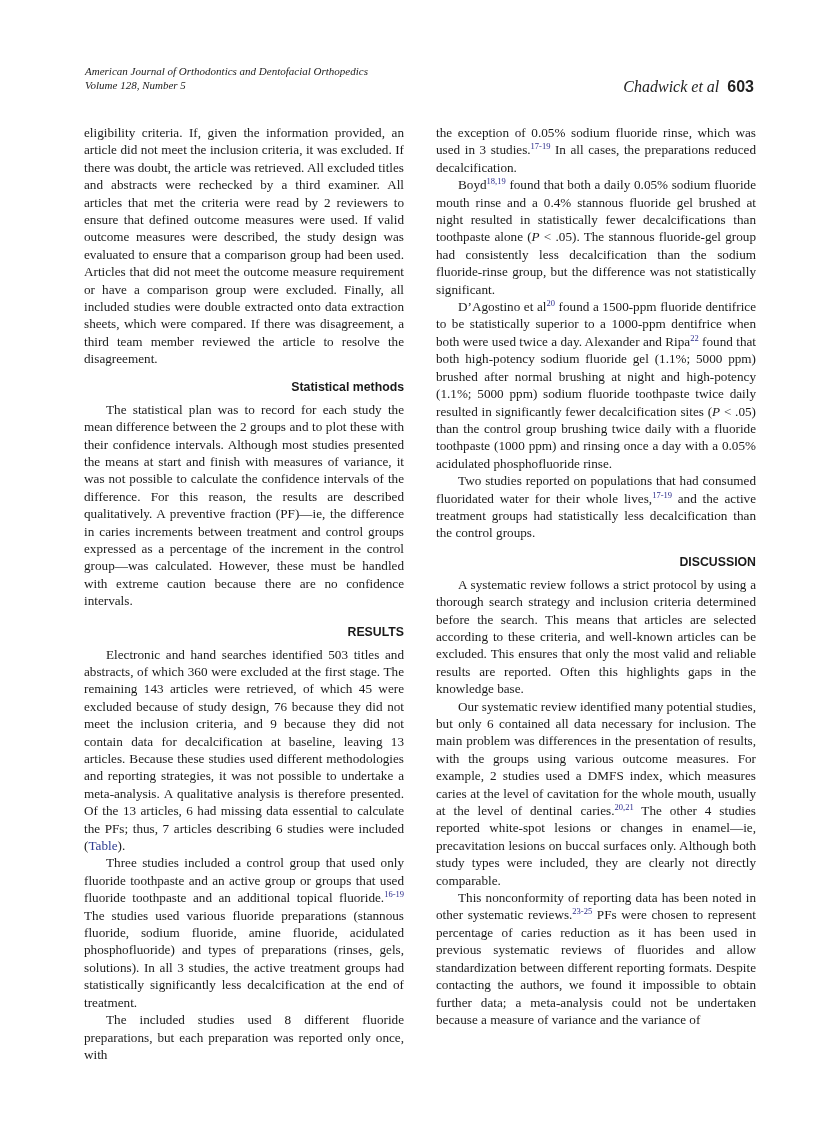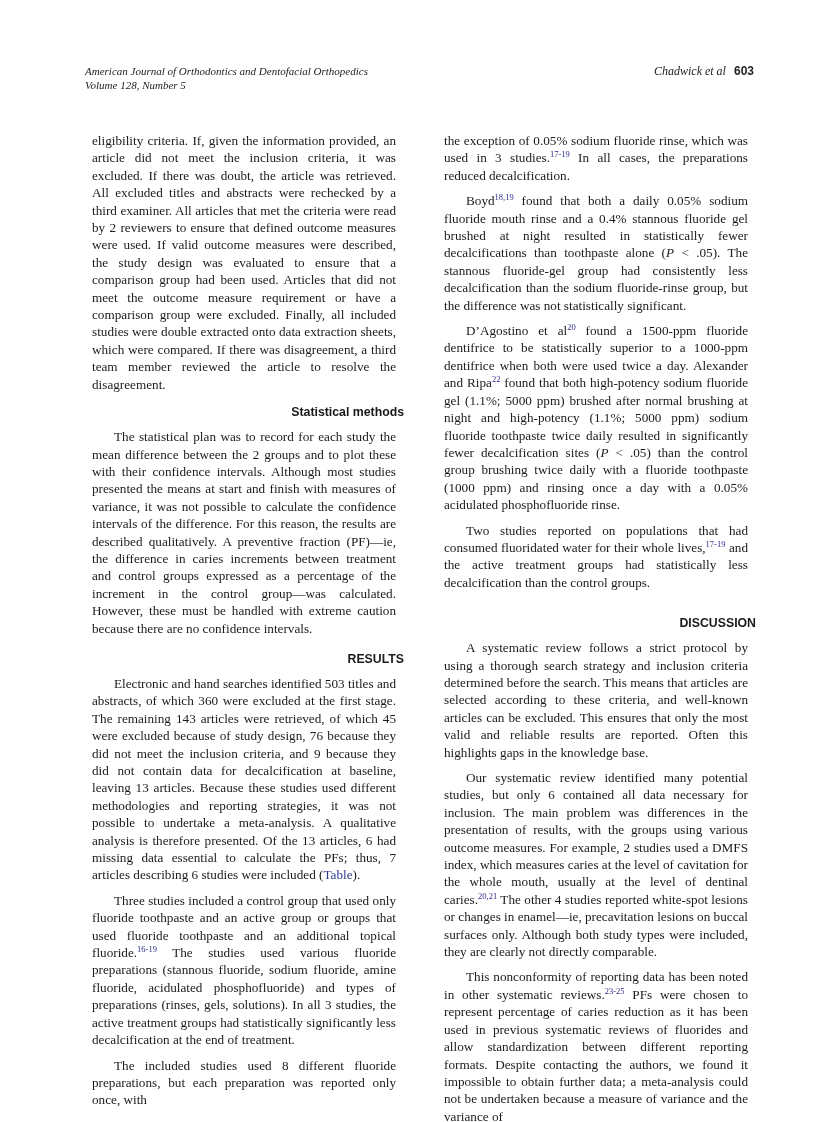--- a/index.html
+++ b/index.html
@@ -1,24 +1,24 @@
 <!DOCTYPE html>
 <html><head>
 <meta charset="utf-8">
 <style>
   html, body { margin: 0; padding: 0; background: #ffffff; }
   body { width: 838px; height: 1122px; position: relative; overflow: hidden; color: #1a1a1a; }
   .hdr-left { position: absolute; left: 85px; top: 64px; font-family: "Liberation Serif", serif; font-style: italic; font-size: 11px; line-height: 14px; color: #222; }
-  .hdr-right { position: absolute; right: 84px; top: 64px; font-family: "Liberation Serif", serif; font-size: 12px; line-height: 14px; color: #222; }
+  .hdr-right { position: absolute; right: 84px; top: 80px; font-family: "Liberation Serif", serif; font-size: 16px; line-height: 14px; color: #222; }
   .hdr-right .auth { font-style: italic; }
   .hdr-right .pg { font-family: "Liberation Sans", sans-serif; font-weight: bold; margin-left: 8px; font-style: normal; }
   .col { position: absolute; top: 124px; width: 320px; font-family: "Liberation Serif", serif; font-size: 13.2px; line-height: 17.4px; text-align: justify; }
   .col-left { left: 84px; }
   .col-right { left: 436px; }
-  .col p { margin: 8px; text-indent: 0; }
+  .col p { margin: 0; text-indent: 0; }
   .col p.ind { text-indent: 22px; }
   .sec { font-family: "Liberation Sans", sans-serif; font-weight: bold; font-size: 12.3px; margin: 11px 0 6px 0; text-align: right; line-height: 16px; }
   .sec.sub { font-weight: bold; }
   sup { font-size: 8.5px; line-height: 0; vertical-align: super; color: #2b2b8a; }
   .link { color: #2b3a8f; }
   em.p { font-style: italic; }
 </style>
 </head>
 <body>
 
@@ -38,17 +38,17 @@
   <p class="ind"><span>Electronic and hand searches identified 503 titles and abstracts, of which 360 were excluded at the first stage. The remaining 143 articles were retrieved, of which 45 were excluded because of study design, 76 because they did not meet the inclusion criteria, and 9 because they did not contain data for decalcification at baseline, leaving 13 articles. Because these studies used different methodologies and reporting strategies, it was not possible to undertake a meta-analysis. A qualitative analysis is therefore presented. Of the 13 articles, 6 had missing data essential to calculate the PFs; thus, 7 articles describing 6 studies were included (</span><span class="link">Table</span><span>).</span></p>
   <p class="ind"><span>Three studies included a control group that used only fluoride toothpaste and an active group or groups that used fluoride toothpaste and an additional topical fluoride.</span><sup>16-19</sup><span> The studies used various fluoride preparations (stannous fluoride, sodium fluoride, amine fluoride, acidulated phosphofluoride) and types of preparations (rinses, gels, solutions). In all 3 studies, the active treatment groups had statistically significantly less decalcification at the end of treatment.</span></p>
   <p class="ind">The included studies used 8 different fluoride preparations, but each preparation was reported only once, with</p>
 </div>
 
 <div class="col col-right">
   <p><span>the exception of 0.05% sodium fluoride rinse, which was used in 3 studies.</span><sup>17-19</sup><span> In all cases, the preparations reduced decalcification.</span></p>
   <p class="ind"><span>Boyd</span><sup>18,19</sup><span> found that both a daily 0.05% sodium fluoride mouth rinse and a 0.4% stannous fluoride gel brushed at night resulted in statistically fewer decalcifications than toothpaste alone (</span><em class="p">P</em><span> &lt; .05). The stannous fluoride-gel group had consistently less decalcification than the sodium fluoride-rinse group, but the difference was not statistically significant.</span></p>
   <p class="ind"><span>D’Agostino et al</span><sup>20</sup><span> found a 1500-ppm fluoride dentifrice to be statistically superior to a 1000-ppm dentifrice when both were used twice a day. Alexander and Ripa</span><sup>22</sup><span> found that both high-potency sodium fluoride gel (1.1%; 5000 ppm) brushed after normal brushing at night and high-potency (1.1%; 5000 ppm) sodium fluoride toothpaste twice daily resulted in significantly fewer decalcification sites (</span><em class="p">P</em><span> &lt; .05) than the control group brushing twice daily with a fluoride toothpaste (1000 ppm) and rinsing once a day with a 0.05% acidulated phosphofluoride rinse.</span></p>
   <p class="ind"><span>Two studies reported on populations that had consumed fluoridated water for their whole lives,</span><sup>17-19</sup><span> and the active treatment groups had statistically less decalcification than the control groups.</span></p>
-  <div class="sec" style="margin-top:24px;">DISCUSSION</div>
+  <div class="sec" style="margin-top:12px;">DISCUSSION</div>
   <p class="ind">A systematic review follows a strict protocol by using a thorough search strategy and inclusion criteria determined before the search. This means that articles are selected according to these criteria, and well-known articles can be excluded. This ensures that only the most valid and reliable results are reported. Often this highlights gaps in the knowledge base.</p>
   <p class="ind"><span>Our systematic review identified many potential studies, but only 6 contained all data necessary for inclusion. The main problem was differences in the presentation of results, with the groups using various outcome measures. For example, 2 studies used a DMFS index, which measures caries at the level of cavitation for the whole mouth, usually at the level of dentinal caries.</span><sup>20,21</sup><span> The other 4 studies reported white-spot lesions or changes in enamel—ie, precavitation lesions on buccal surfaces only. Although both study types were included, they are clearly not directly comparable.</span></p>
   <p class="ind"><span>This nonconformity of reporting data has been noted in other systematic reviews.</span><sup>23-25</sup><span> PFs were chosen to represent percentage of caries reduction as it has been used in previous systematic reviews of fluorides and allow standardization between different reporting formats. Despite contacting the authors, we found it impossible to obtain further data; a meta-analysis could not be undertaken because a measure of variance and the variance of</span></p>
 </div>
 
 </body></html>

